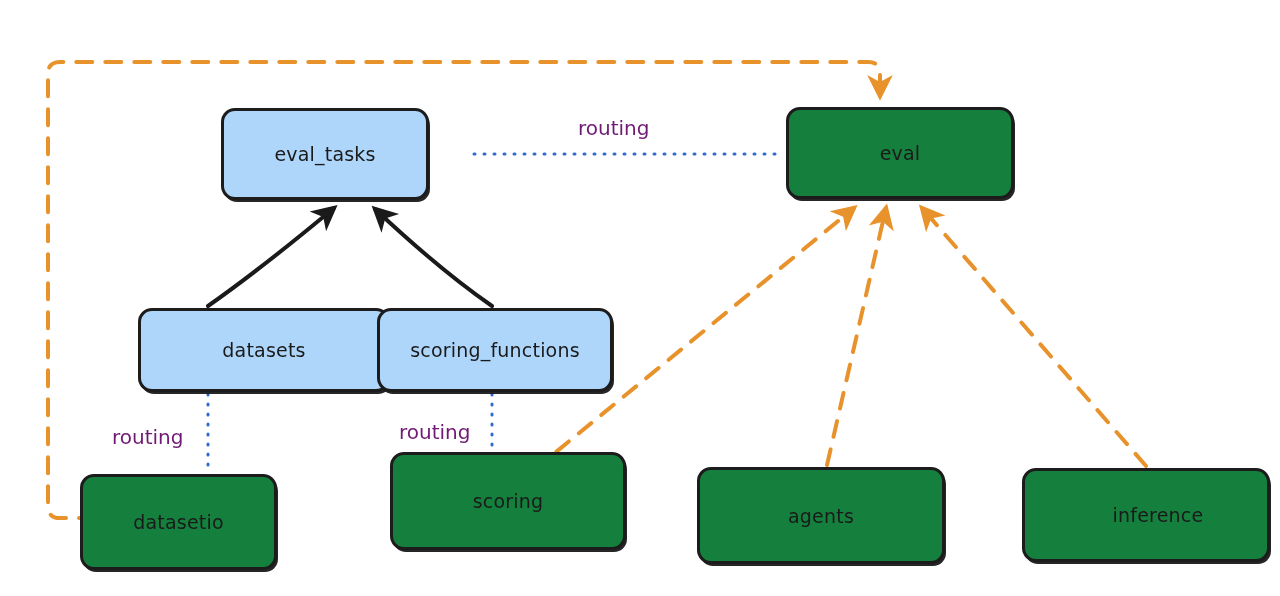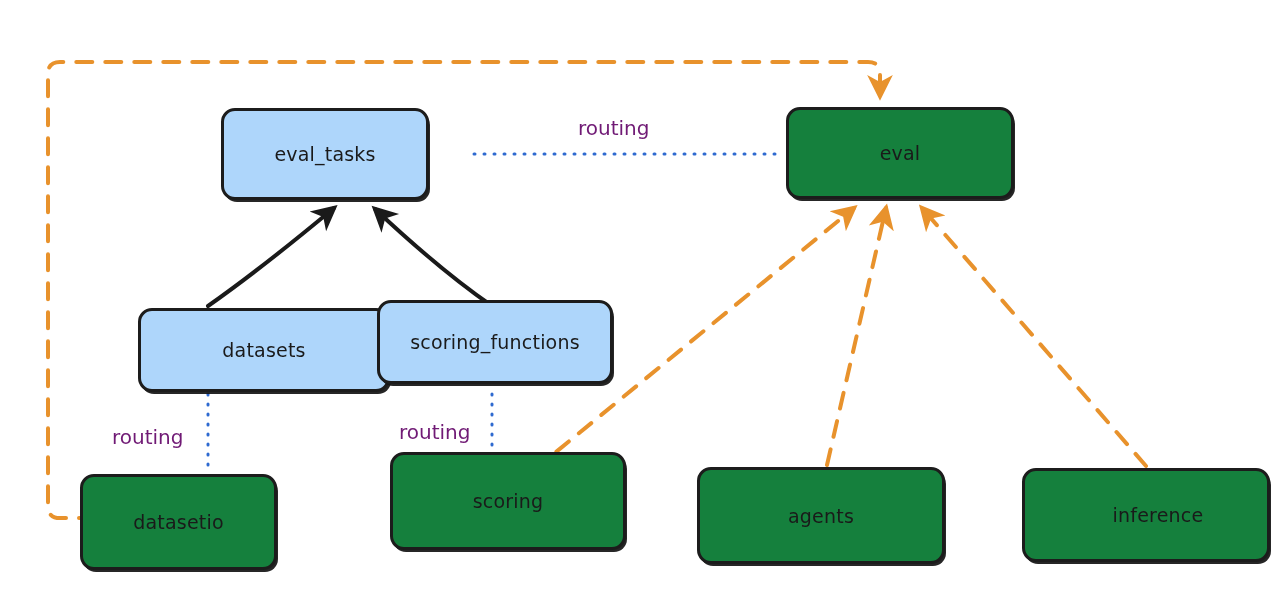--- a/index.html
+++ b/index.html
@@ -89,21 +89,21 @@
   </div>
 
   <div class="node green" style="left:786px; top:107px; width:228px; height:92px;">
     <span>eval</span>
   </div>
 
   <div class="node blue" style="left:94px; top:308px; width:252px; height:84px;margin-left:44px;">
     <span>datasets</span>
   </div>
 
-  <div class="node blue" style="left:377px; top:300px; width:236px; height:84px;">
+  <div class="node blue" style="left:377px; top:308px; width:236px; height:84px;">
     <span>scoring_functions</span>
   </div>
 
   <div class="node green" style="left:80px; top:474px; width:197px; height:96px;">
     <span>datasetio</span>
   </div>
 
   <div class="node green" style="left:390px; top:452px; width:236px; height:98px;">
     <span>scoring</span>
   </div>

